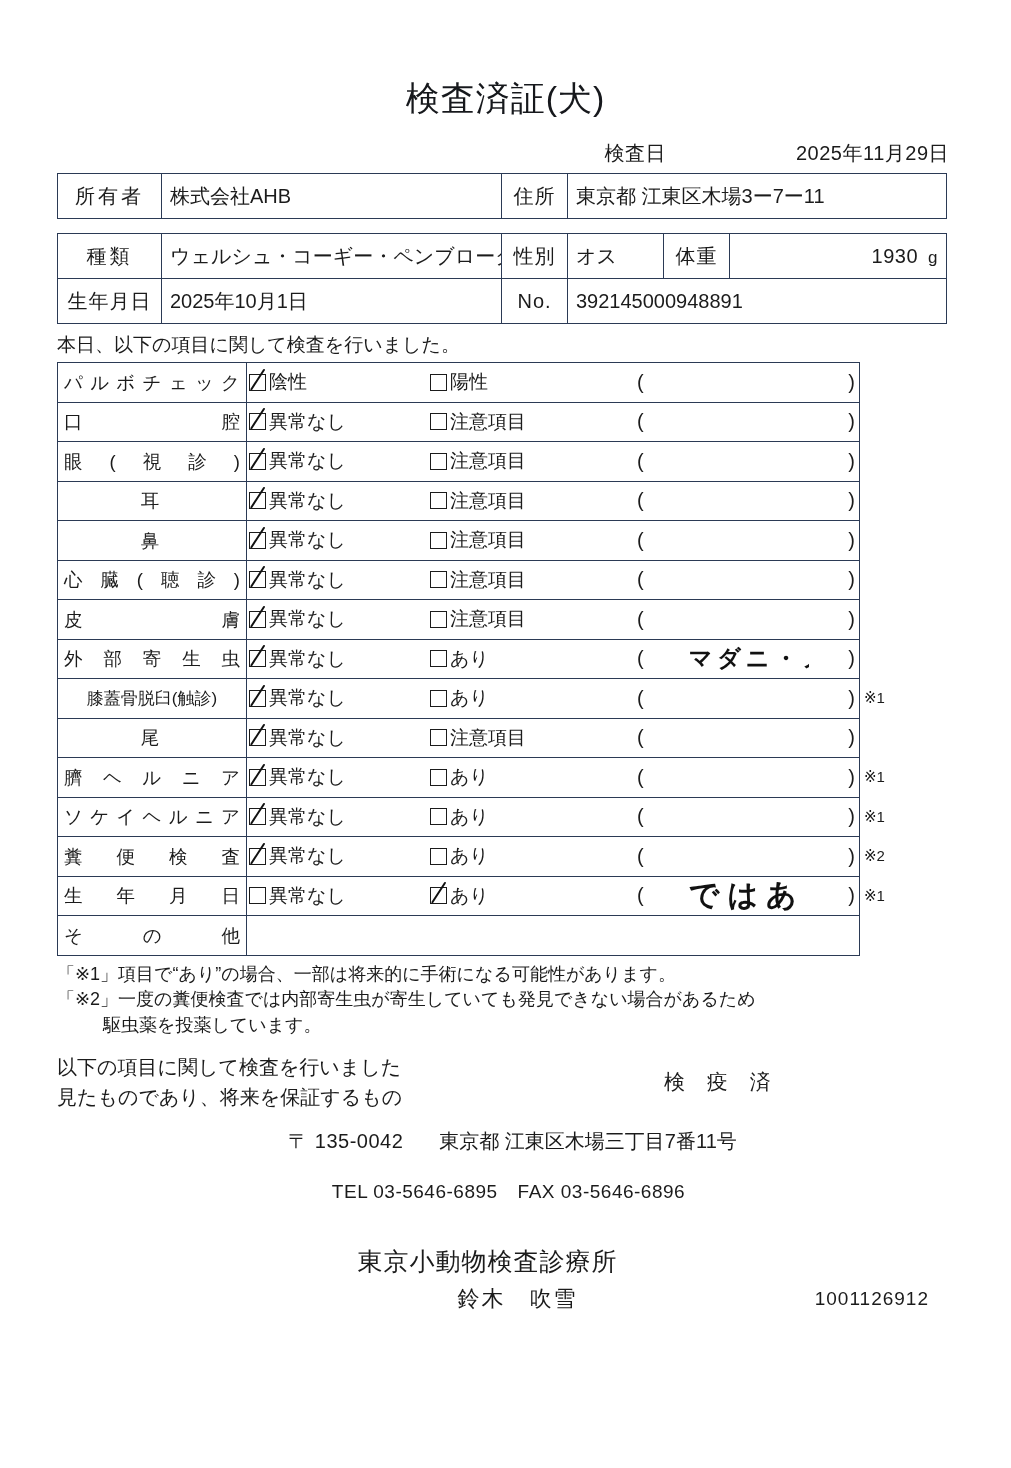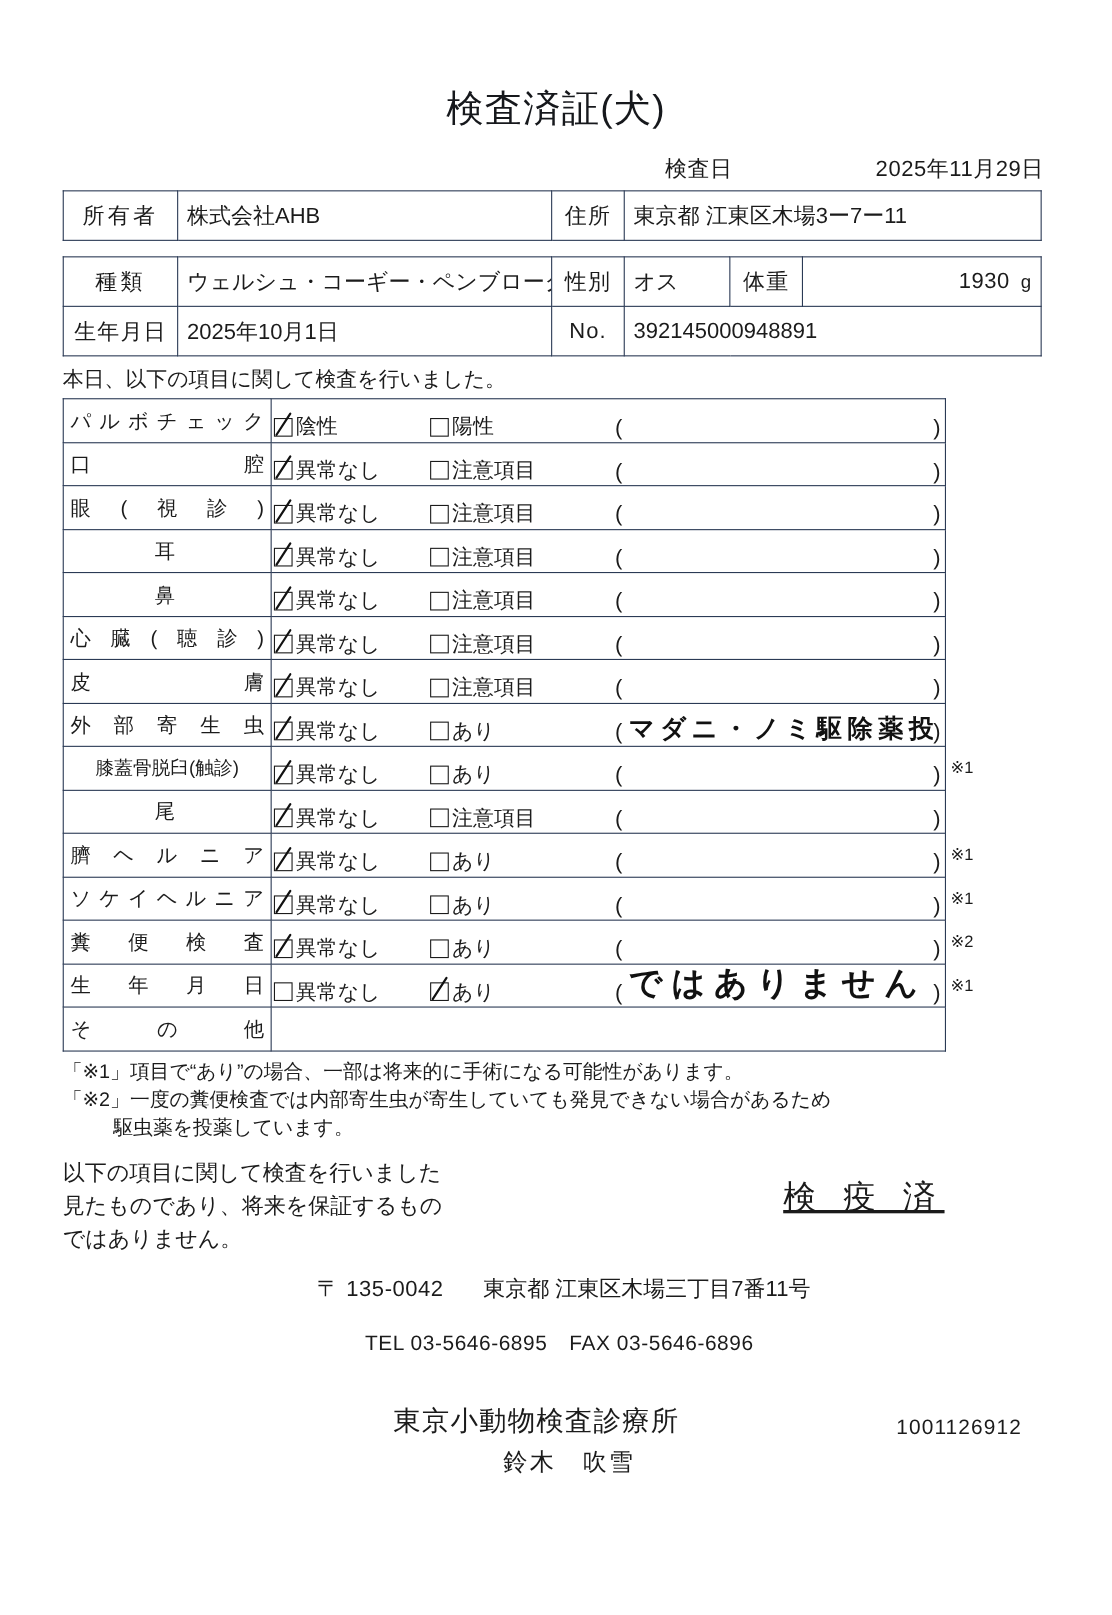--- a/index.html
+++ b/index.html
@@ -105,22 +105,23 @@
     padding: 0 6px;
     letter-spacing: 0;
   }
   td.item-label.narrow { letter-spacing: 0px; font-size: 17px; }
   td.opts {
     padding-left: 2px;
     position: relative;
   }
   .opt-wrap {
     display: flex;
-    align-items: flex-end;
+    align-items: center;
     height: 38px;
+    gap: 39px;
   }
   .opt {
     display: inline-flex;
     align-items: center;
     white-space: nowrap;
     font-size: 19px;
   }
   .opt.first { width: 142px; }
   .opt.second { width: 162px; }
   .box {
@@ -183,26 +184,25 @@
 
   .statement {
     margin: 14px 0 0 57px;
     font-size: 20px;
     line-height: 1.5;
     width: 430px;
   }
 
   .stamp {
     position: absolute;
-    left: 712px;
+    left: 664px;
     top: 1068px;
-    font-size: 30px;
+    font-size: 21px;
     letter-spacing: 8px;
     font-weight: 500;
-    text-decoration: underline;
   }
 
   .addr-line {
     margin: 16px 0 0 0;
     text-align: center;
     font-size: 20px;
     padding-left: 14px;
   }
   .addr-line .postal { letter-spacing: 0.5px; margin-right: 36px; }
   .tel-line {
@@ -573,21 +573,20 @@
 
   <div class="footnotes">
     <div>「※1」項目で“あり”の場合、一部は将来的に手術になる可能性があります。</div>
     <div>「※2」一度の糞便検査では内部寄生虫が寄生していても発見できない場合があるため</div>
     <div class="indent">駆虫薬を投薬しています。</div>
   </div>
 
   <div class="statement">
     <div>以下の項目に関して検査を行いました</div>
     <div>見たものであり、将来を保証するもの</div>
-    <div>ではありません。</div>
   </div>
 
   <div class="stamp">検 疫 済</div>
 
   <div class="addr-line">
     <span class="postal">〒 135-0042</span><span>東京都 江東区木場三丁目7番11号</span>
   </div>
 
   <div class="tel-line">
     <span>TEL 03-5646-6895</span><span class="fax">FAX 03-5646-6896</span>

